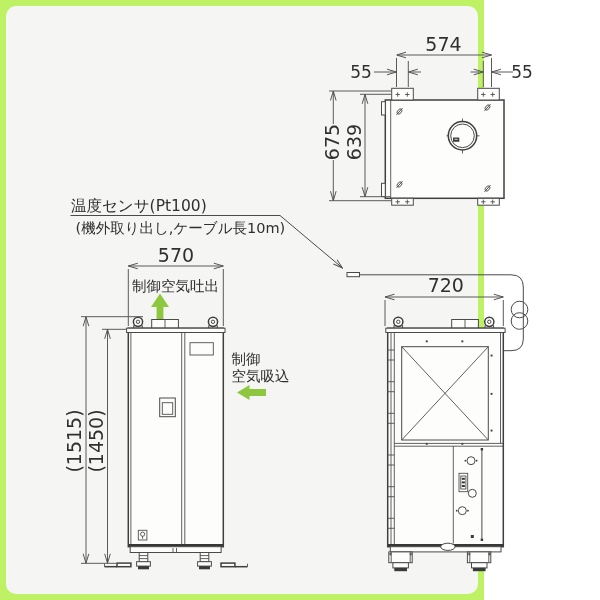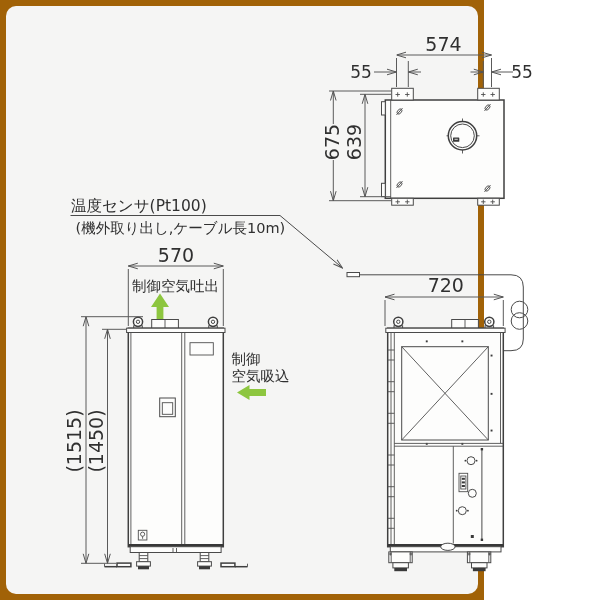--- a/index.html
+++ b/index.html
@@ -1,16 +1,16 @@
 <!DOCTYPE html>
 <html><head>
 <meta charset="utf-8">
 <style>
   html,body{margin:0;padding:0;background:#ffffff;width:600px;height:600px;overflow:hidden;}
-  #stage{position:relative;width:484px;height:600px;background:#a16207;font-family:"DejaVu Sans",sans-serif;}
+  #stage{position:relative;width:484px;height:600px;background:#bef264;font-family:"DejaVu Sans",sans-serif;}
   #canvas{position:absolute;left:6px;top:6px;right:6px;bottom:6px;background:#f5f5f4;border-radius:10px;}
   svg{position:absolute;left:0;top:0;}
   .ol{stroke:#3f3f3f;fill:none;stroke-width:1.5;}
   .olh{stroke:#383838;fill:none;stroke-width:2.2;}
   .tl{stroke:#4a4a4a;fill:none;stroke-width:1;}
   .tt{stroke:#4f4f4f;fill:none;stroke-width:0.9;}
   .dim{stroke:#5a5a5a;fill:none;stroke-width:1;}
   .wf{fill:#fdfdfc;}
   .dk{fill:#3a3a3a;stroke:none;}
   text{fill:#303030;}

